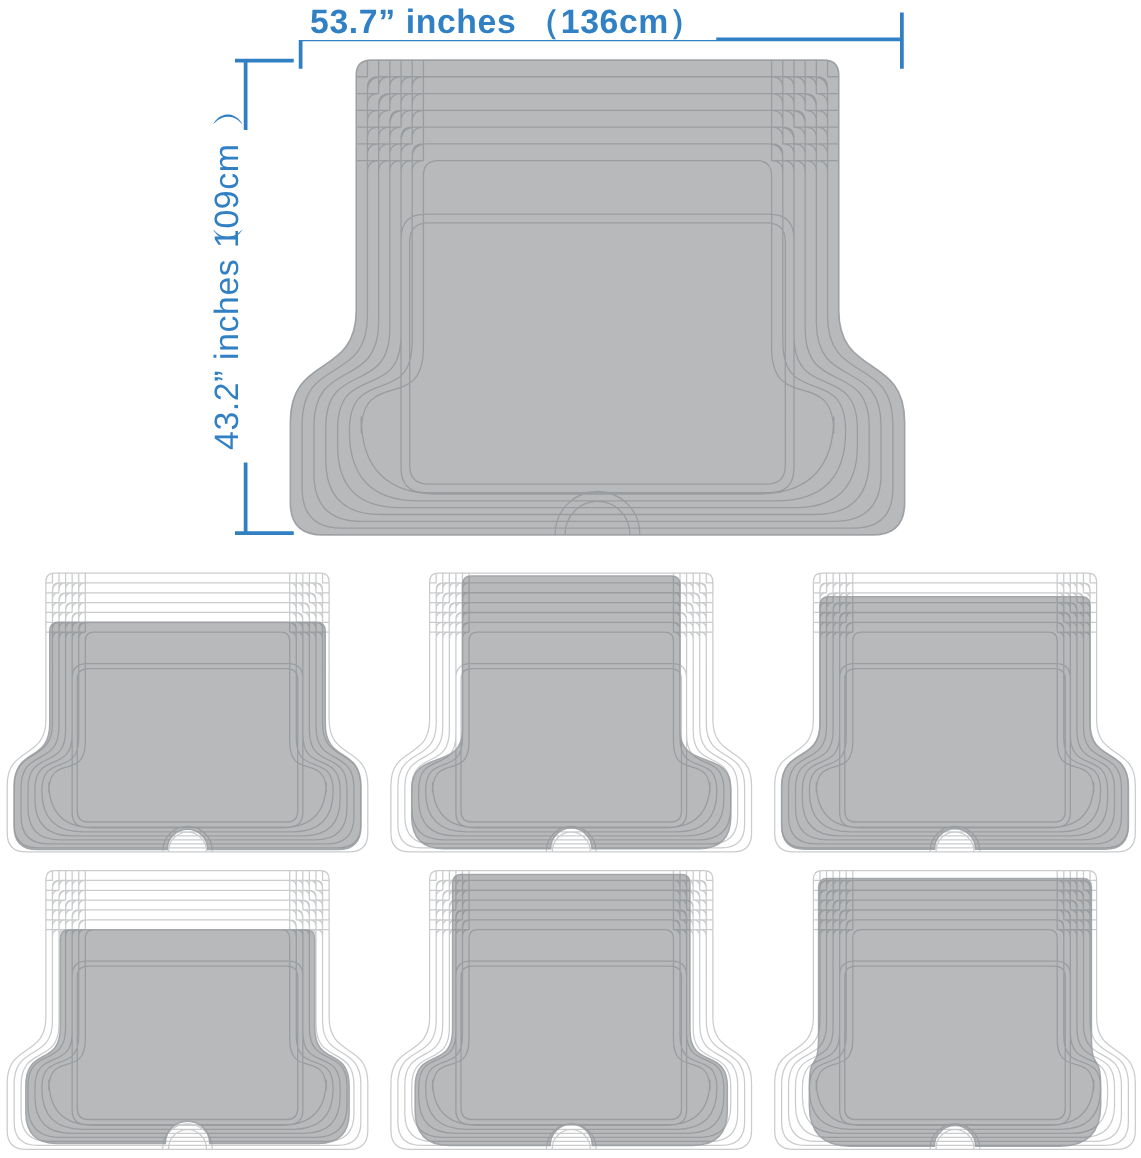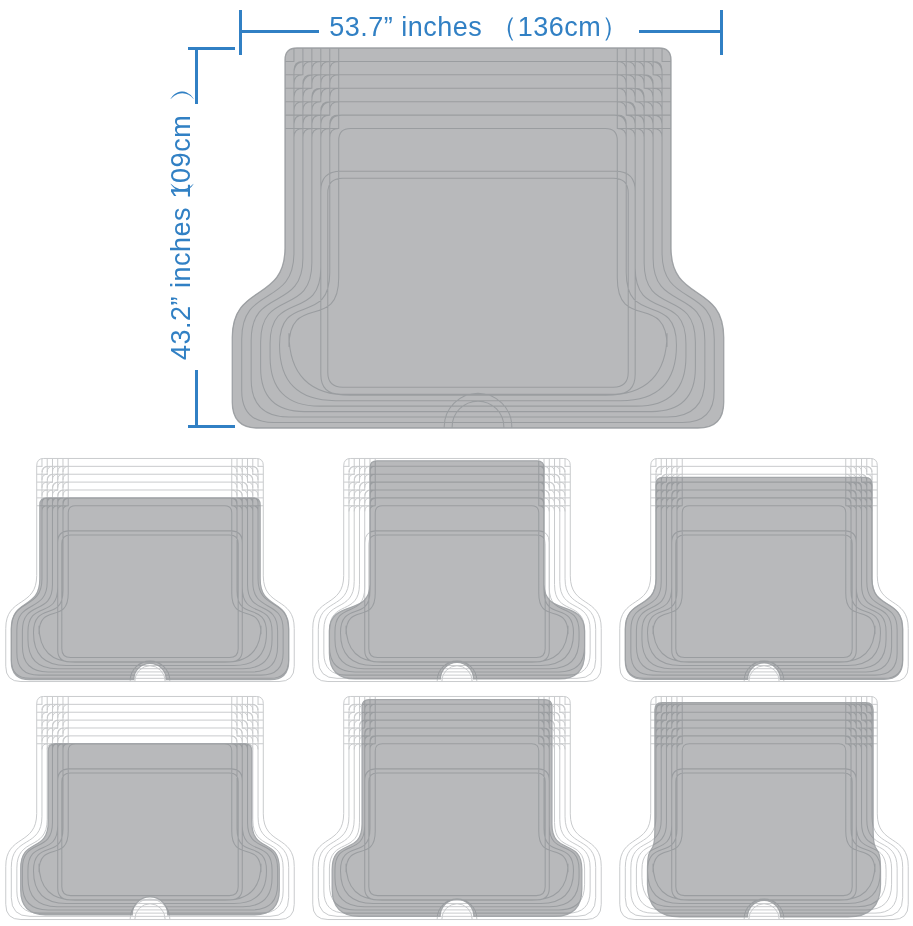--- a/index.html
+++ b/index.html
@@ -4,21 +4,21 @@
 <style>
   html,body{margin:0;padding:0;}
   body{
     width:913px;height:926px;position:relative;background:#ffffff;overflow:hidden;
     font-family:"Liberation Sans", sans-serif;
   }
   .dim-label{
     position:absolute;color:var(--accent,#3180c4);
     font-size:27px;letter-spacing:.5px;font-weight:400;
   }
-  .dim-label-top{left:238px;top:12px;width:482px;text-align:center;}
+  .dim-label-top{left:238px;top:2px;width:482px;font-weight:bold;}
   .dim-label-top span{background:#fff;padding:0 10px;display:inline-block;line-height:30px;}
   .dim-label-left{
     left:158px;top:46px;height:382px;width:46px;
     display:flex;align-items:center;justify-content:center;
     writing-mode:vertical-rl;transform:rotate(180deg);
   }
   .dim-label-left span{background:#fff;padding:10px 0;display:inline-block;line-height:46px;}
   .tick,.dline{position:absolute;background:var(--accent,#3180c4);}
   
   .w-line{left:240px;top:30px;width:482px;height:3px;}

